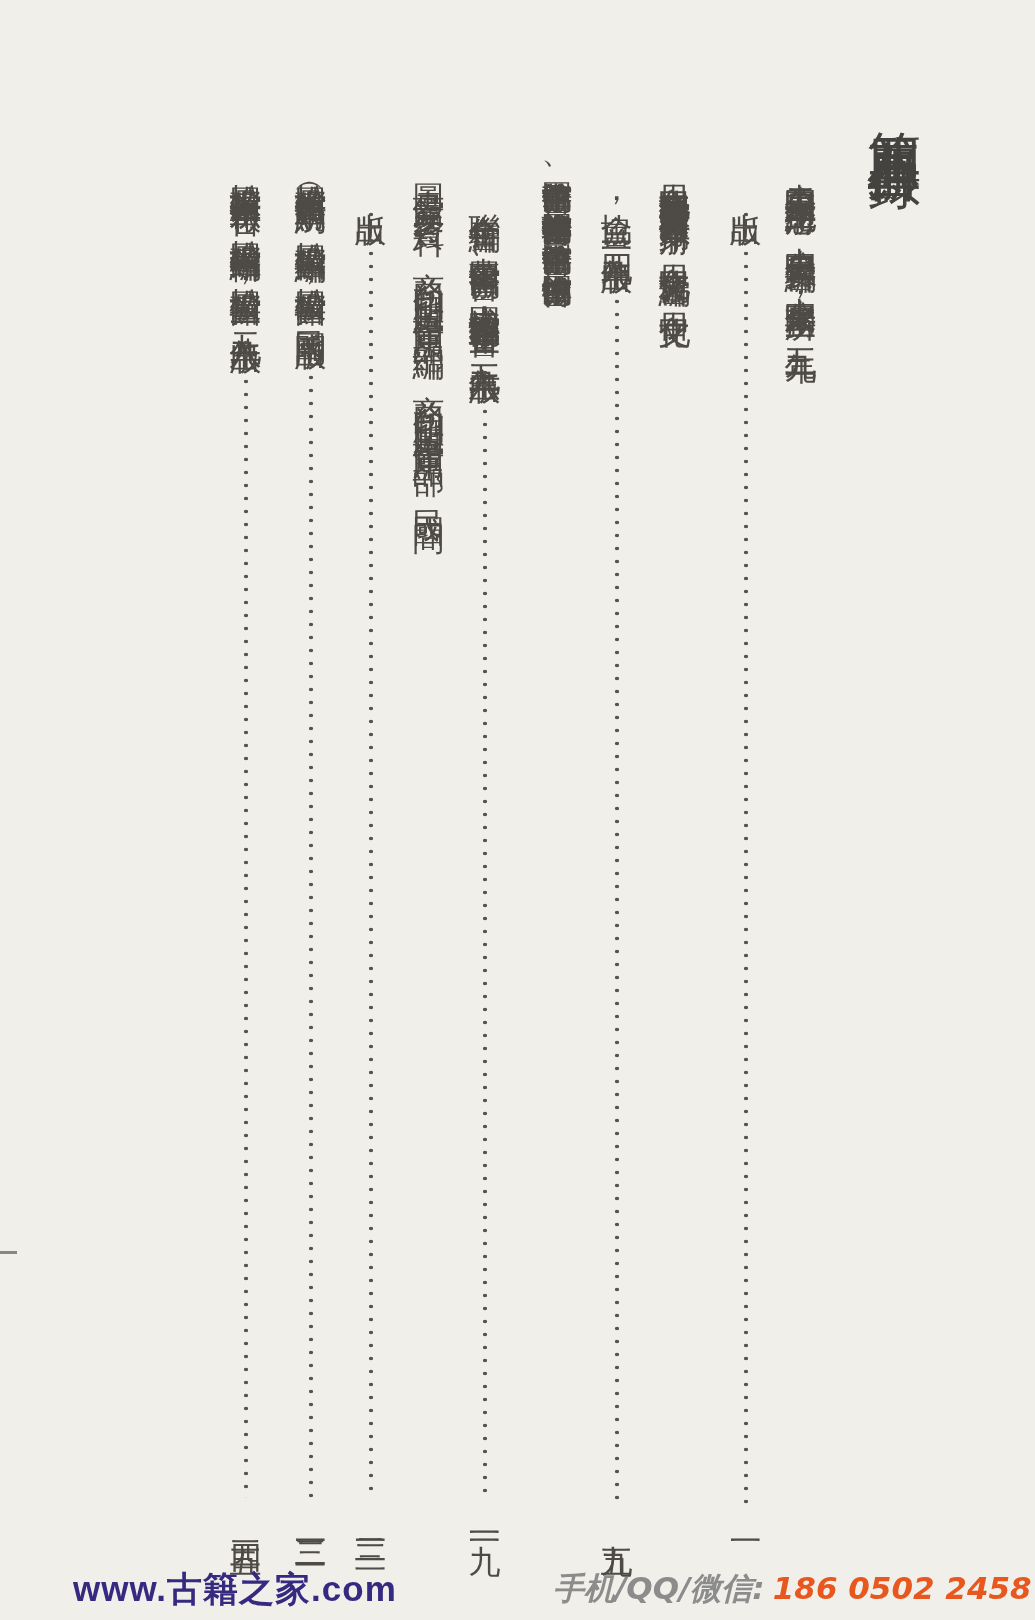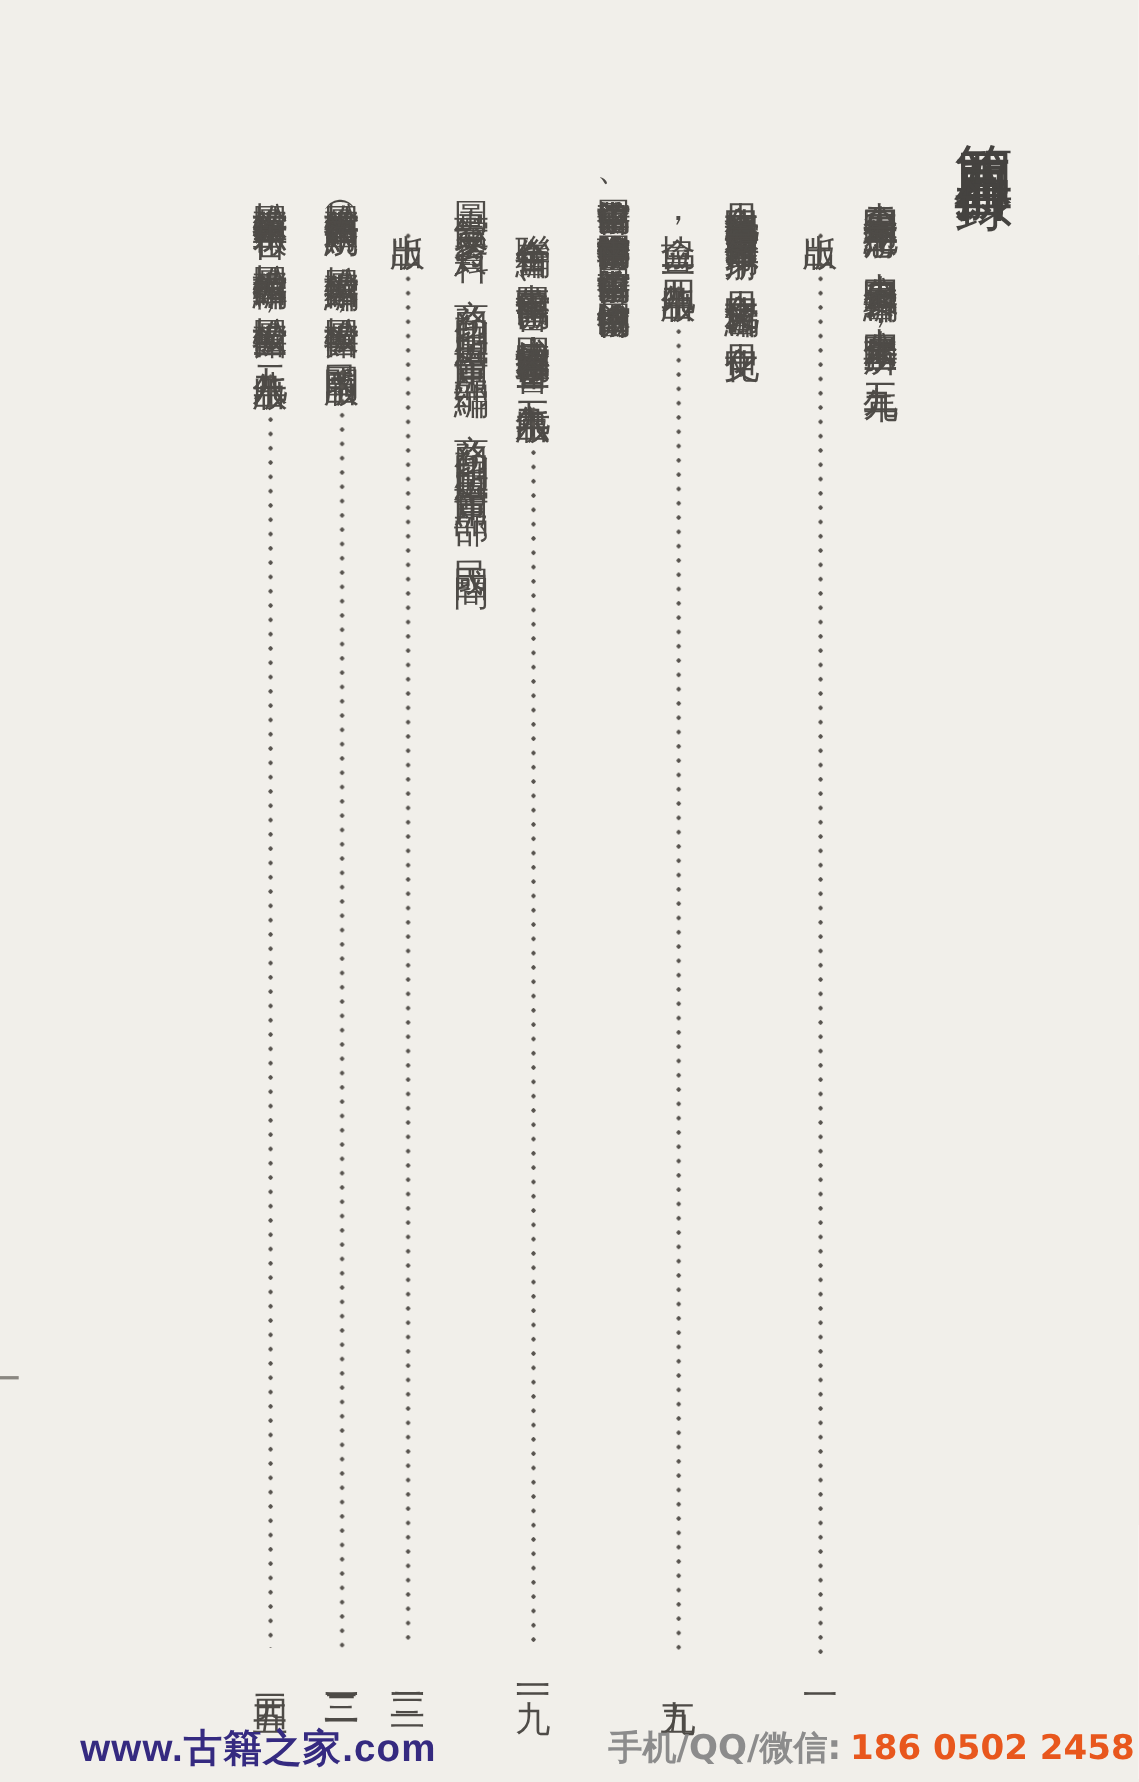--- a/index.html
+++ b/index.html
@@ -61,20 +61,21 @@
     font-size: 35px;
     letter-spacing: 1px;
   }
   .footer-contact {
     position: absolute;
     left: 553px; top: 1568px;
     font-family: "DejaVu Sans", "Liberation Sans", sans-serif;
     font-weight: bold;
     font-size: 31px;
     white-space: nowrap;
+    font-style: italic;
   }
   .footer-contact .num { margin-left: 8px; }
 </style>
 </head>
 <body>
 
 <div class="page">
 
   <div class="vtext title" style="left:867px; top:88px;">第八四五册目録</div>
 

